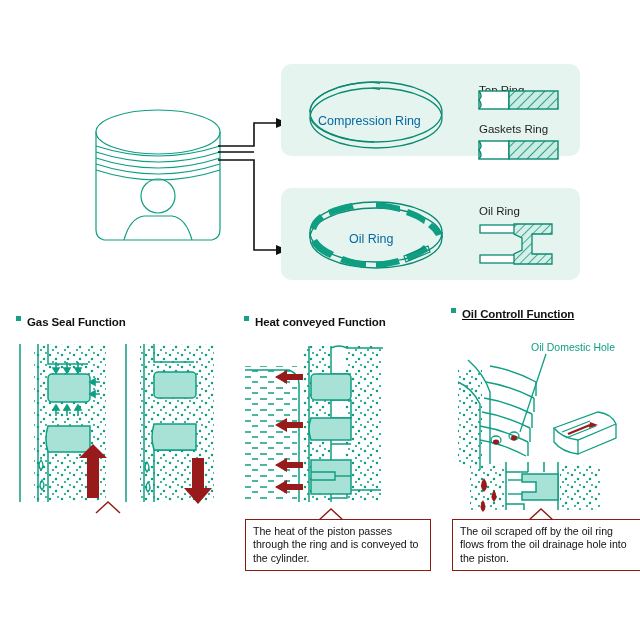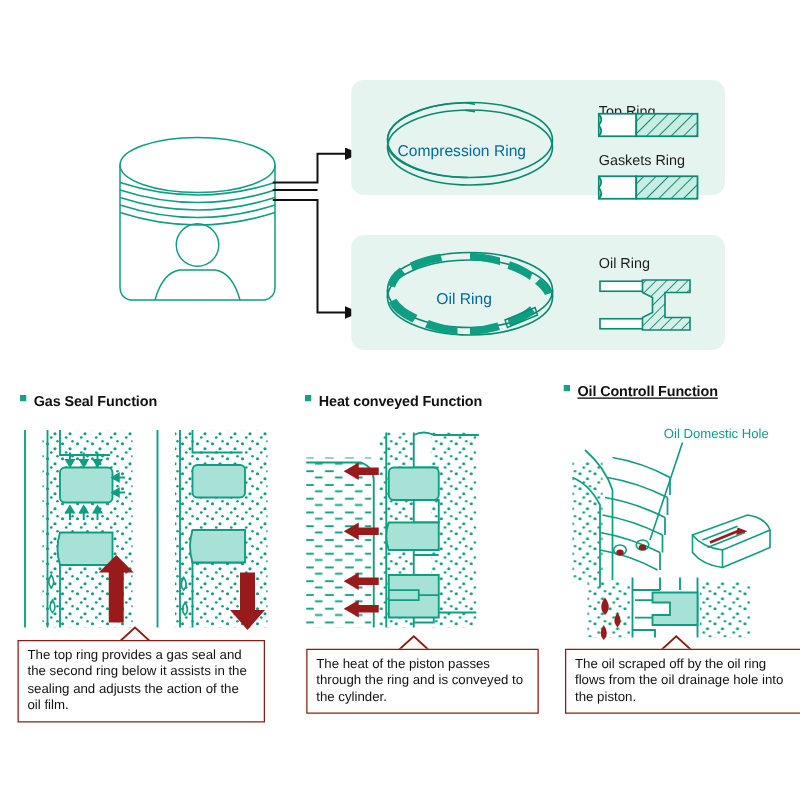--- a/index.html
+++ b/index.html
@@ -382,17 +382,16 @@
   <svg class="notch" style="left:95px;top:501px;" width="26" height="13" viewBox="0 0 26 13">
     <path d="M1 12 L13 1 L25 12" fill="none" stroke="#8c1c13" stroke-width="1.4"></path>
   </svg>
   <svg class="notch" style="left:318px;top:508px;" width="26" height="13" viewBox="0 0 26 13">
     <path d="M1 12 L13 1 L25 12" fill="none" stroke="#8c1c13" stroke-width="1.4"></path>
   </svg>
   <svg class="notch" style="left:528px;top:508px;" width="26" height="13" viewBox="0 0 26 13">
     <path d="M1 12 L13 1 L25 12" fill="none" stroke="#8c1c13" stroke-width="1.4"></path>
   </svg>
 
-  <div class="caption" id="caption-gas">The top ring provides a gas seal and the second ring below it assists in the sealing and adjusts the action of the oil film.</div>
   <div class="caption" id="caption-heat">The heat of the piston passes through the ring and is conveyed to the cylinder.</div>
   <div class="caption" id="caption-oil">The oil scraped off by the oil ring flows from the oil drainage hole into the piston.</div>
 
 </div>
 
 </body></html>

